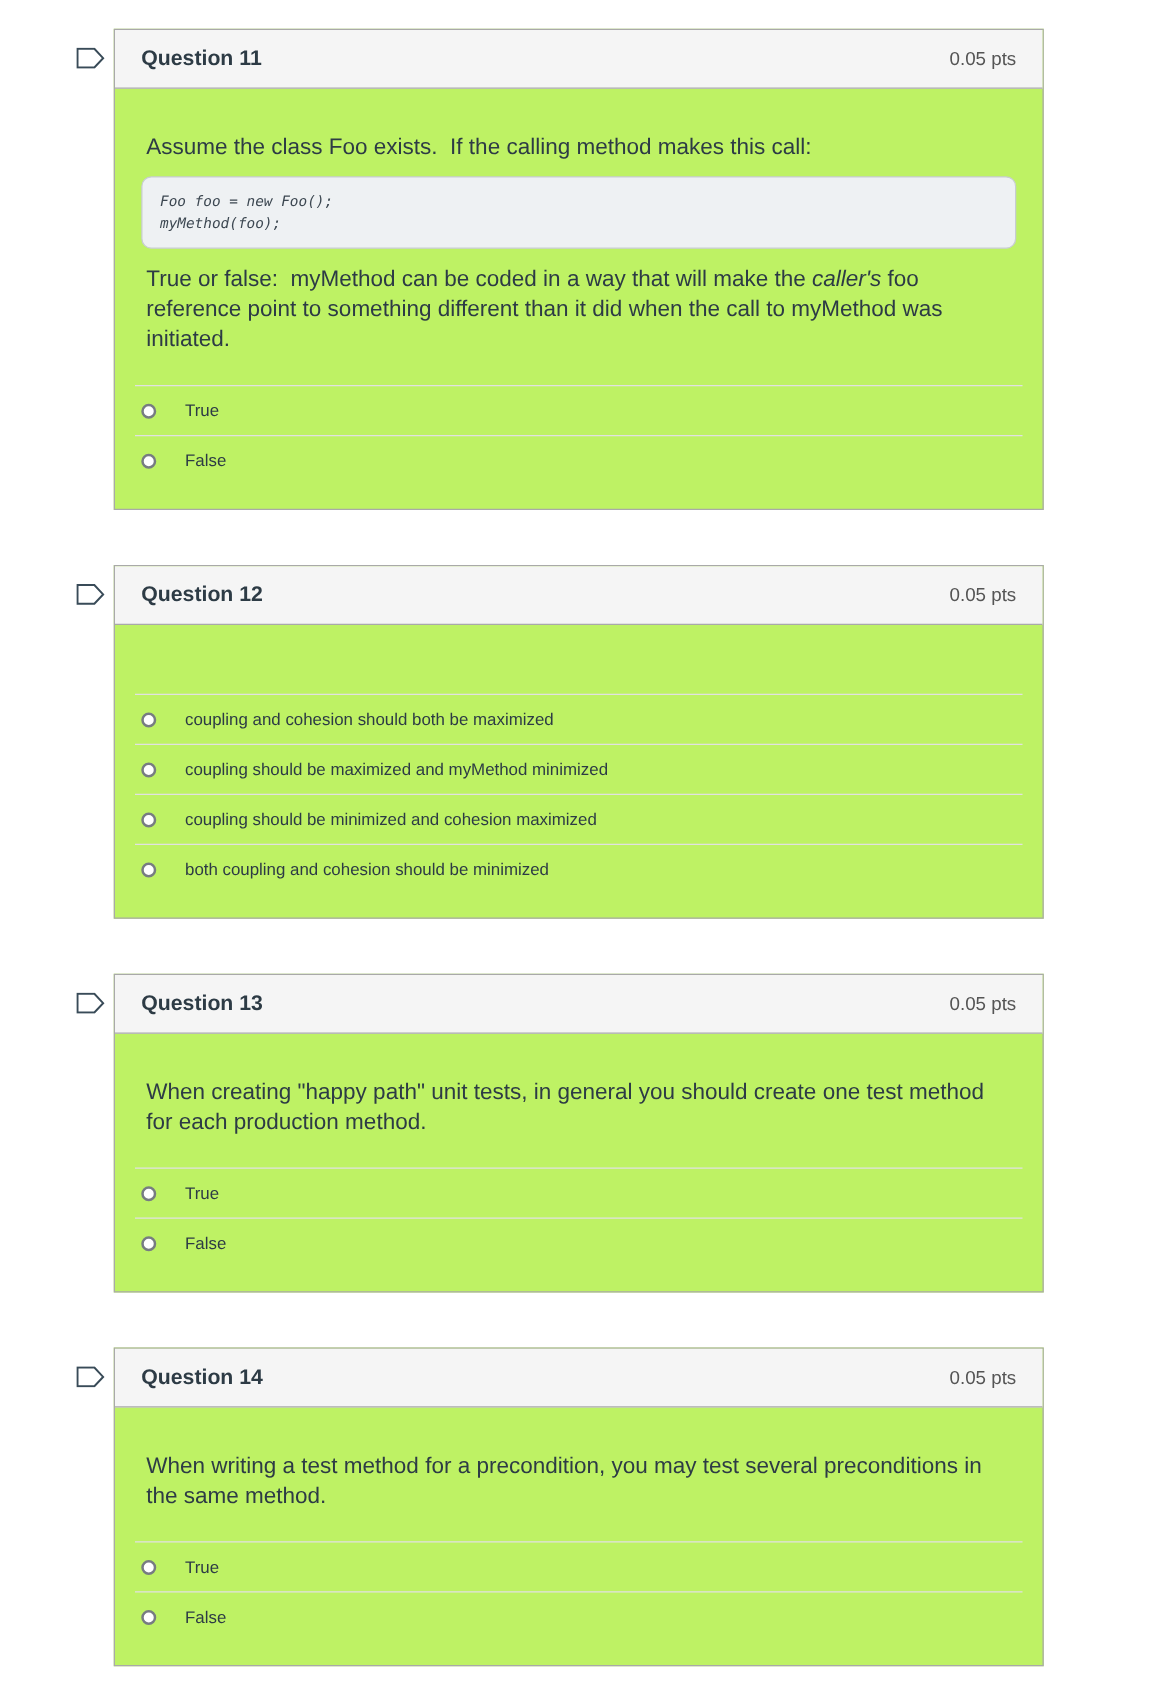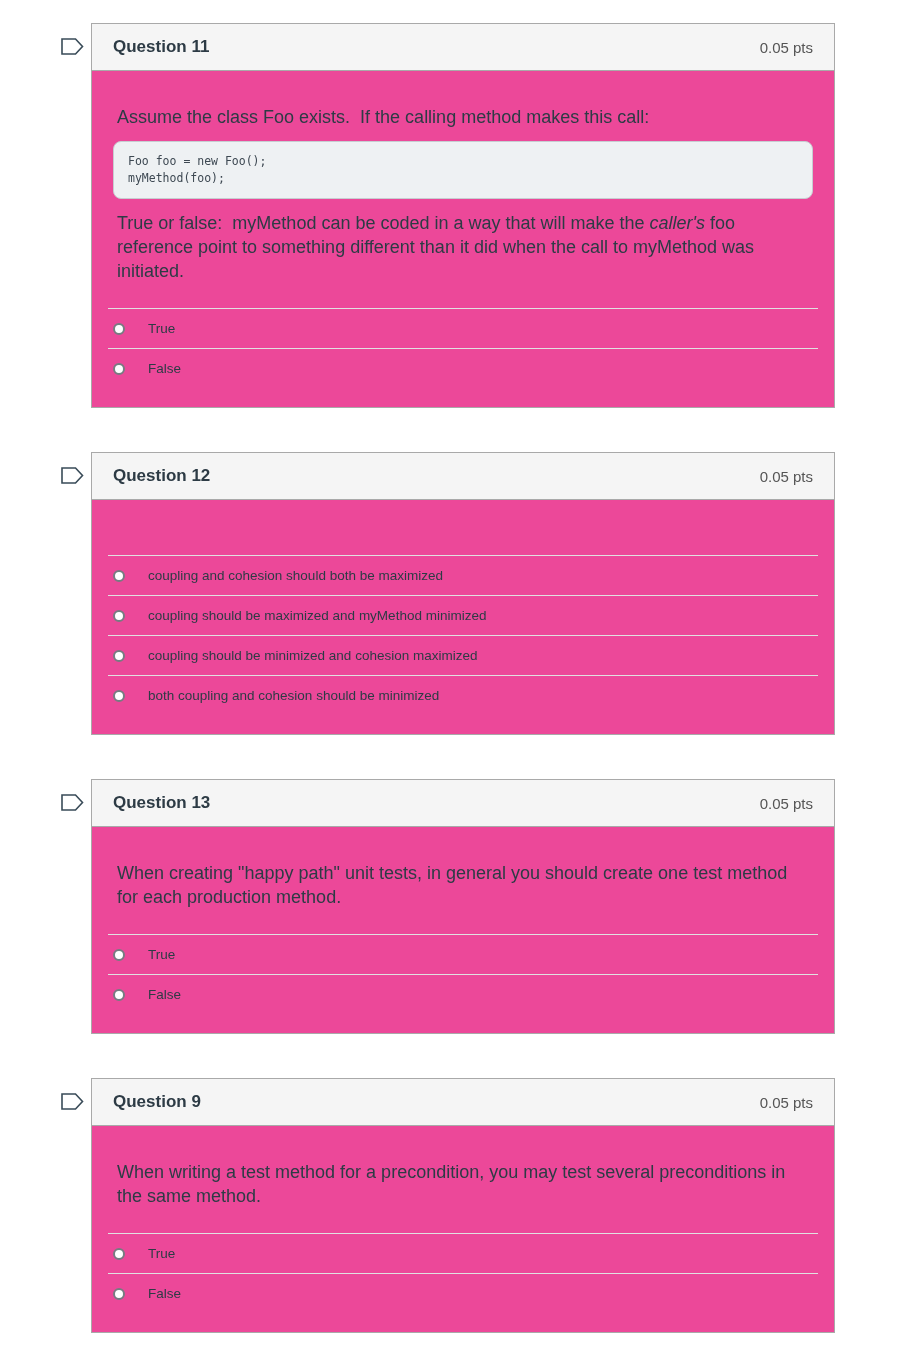--- a/index.html
+++ b/index.html
@@ -36,21 +36,21 @@
     left: -30px;
     top: 15px;
     width: 23px;
     height: 17px;
     cursor: pointer;
     display: block;
   }
 
   .question-box {
     border: 1px solid var(--box-border);
-    background: #ec4899;
+    background: #bef264;
   }
 
   .question-header {
     height: 47px;
     background: var(--header-bg);
     border-bottom: 1px solid var(--box-border);
     display: flex;
     align-items: center;
     justify-content: space-between;
     padding: 0 21px;
@@ -82,20 +82,21 @@
     background: var(--code-bg);
     border: 1px solid var(--code-border);
     border-radius: 8px;
     padding: 11px 14px;
     font-family: "DejaVu Sans Mono", monospace;
     font-size: 11.5px;
     line-height: 17px;
     color: var(--code-text);
     white-space: pre;
     overflow: hidden;
+    font-style: italic;
   }
 
   .answers-list { margin-top: 25px; }
 
   .answer-divider {
     border: 0;
     border-top: 1px solid var(--divider);
     margin: 0 16px;
   }
 
@@ -222,21 +223,21 @@
       </div>
     </div>
   </section>
 
   <section class="question-wrap" id="question-14">
     <svg class="flag-icon" viewBox="0 0 23 17" fill="none" xmlns="http://www.w3.org/2000/svg">
       <path d="M1 1 H14.5 L21.5 8.5 L14.5 16 H1 Z" fill="#ffffff" stroke="var(--flag-outline)" stroke-width="1.6" stroke-linejoin="miter"></path>
     </svg>
     <div class="question-box">
       <header class="question-header">
-        <span class="question-title">Question 9</span>
+        <span class="question-title">Question 14</span>
         <span class="question-points">0.05 pts</span>
       </header>
       <div class="question-content">
         <div class="question-body">
             <p class="question-text"><span>When writing a test method for a precondition, you may test several preconditions in the same method.</span></p>
           </div>
         <div class="answers-list">
             <hr class="answer-divider">
             <div class="answer-row">
               <span class="radio"></span>

